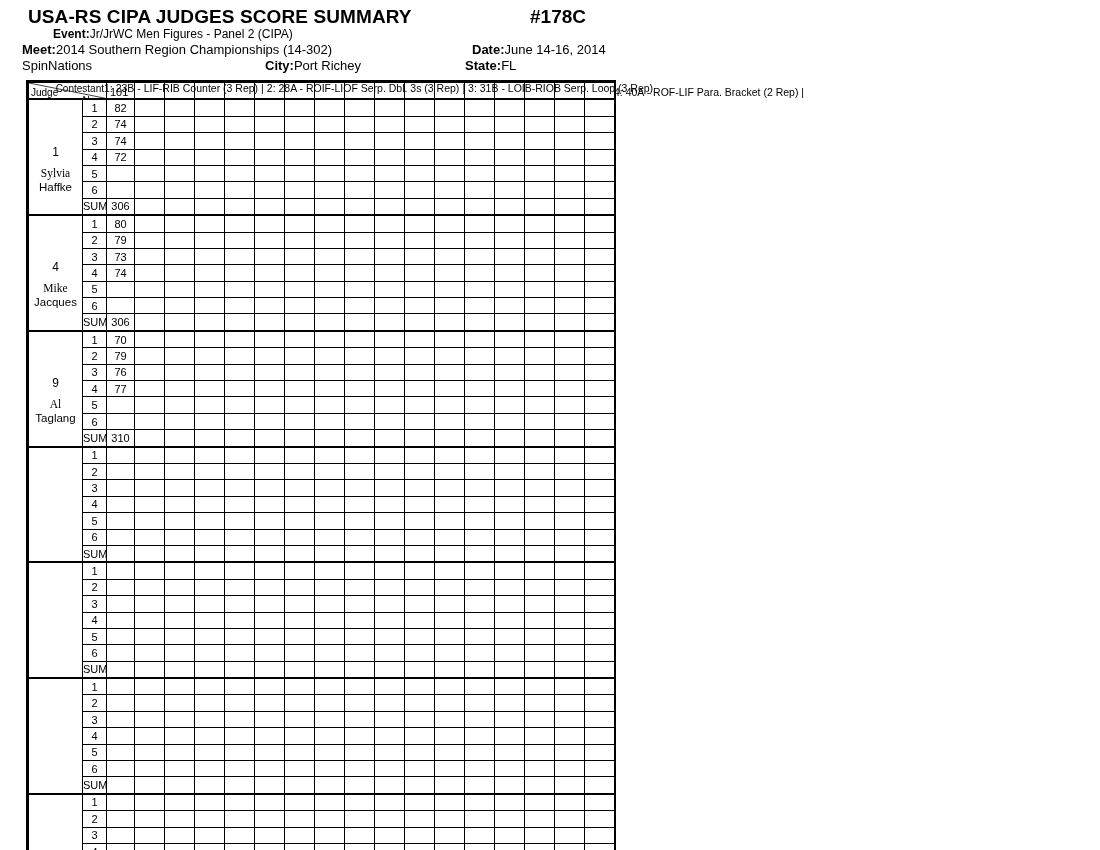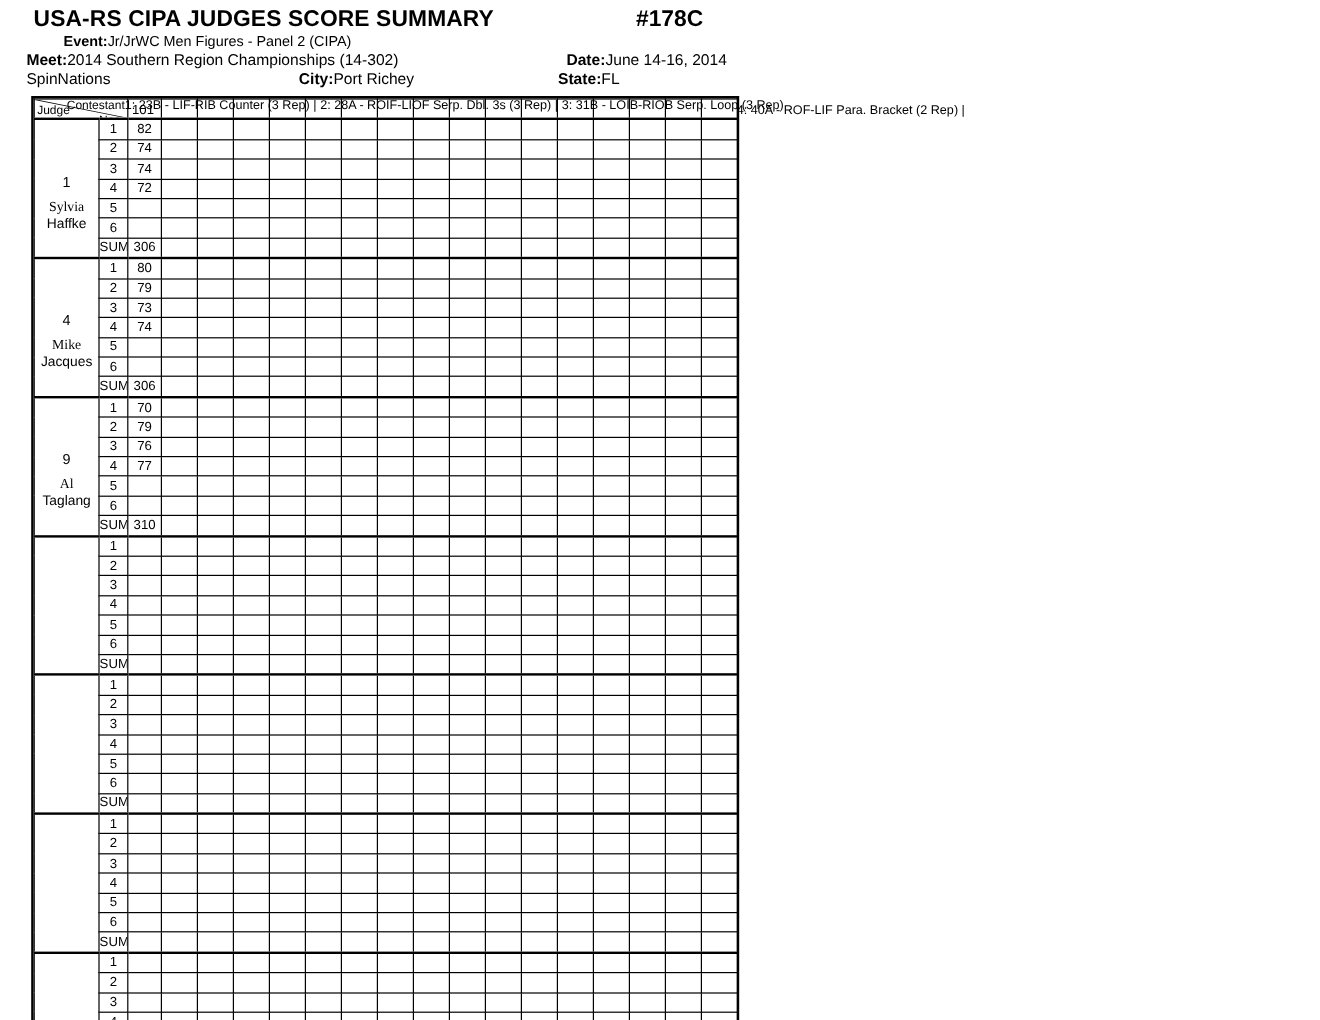--- a/index.html
+++ b/index.html
@@ -66,21 +66,21 @@
   .lbl { font-weight: bold; }
 
   .line-date {
     position: absolute;
     left: 472px; top: 42px;
     font-size: 13px;
     white-space: nowrap;
   }
   .line-city {
     position: absolute;
-    left: 249px; top: 58px;
+    left: 265px; top: 58px;
     font-size: 13px;
     white-space: nowrap;
   }
   .line-state {
     position: absolute;
     left: 465px; top: 58px;
     font-size: 13px;
     white-space: nowrap;
   }
 

